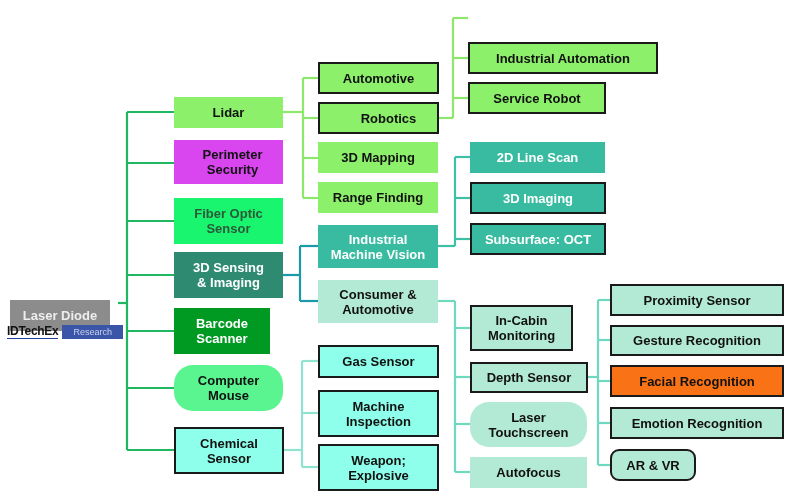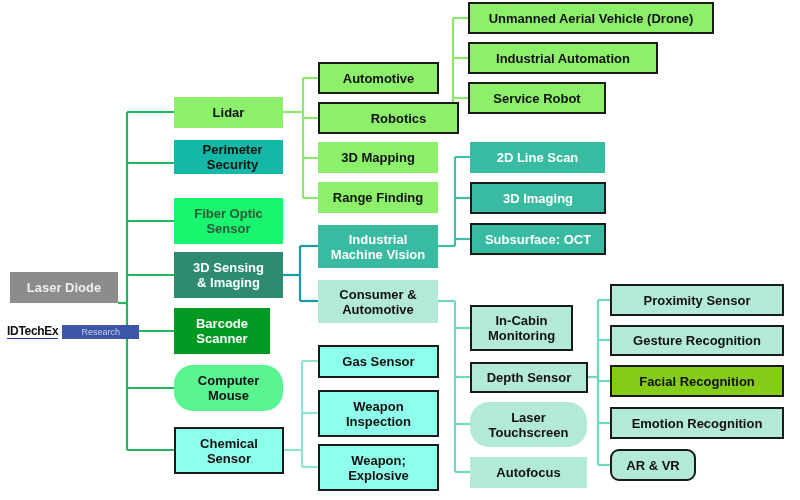--- a/index.html
+++ b/index.html
@@ -7,21 +7,21 @@
          font-family:"Liberation Sans", sans-serif; }
   #diagram { position:absolute; left:0; top:0; width:800px; height:500px; }
   .node { position:absolute; box-sizing:border-box; display:flex; align-items:center;
           justify-content:center; text-align:center; font-weight:bold; font-size:13px;
           line-height:15px; color:#111; white-space:pre-line; }
   .node.bordered { border:2.5px solid #1a1a1a; }
   svg#links { position:absolute; left:0; top:0; width:800px; height:500px; }
   .logo { position:absolute; left:7px; top:325px; display:flex; align-items:center; gap:4px; }
   .logo-text { font-size:12px; font-weight:bold; color:#111; letter-spacing:-0.3px;
                border-bottom:1px solid #1f3f99; line-height:13px; }
-  .logo-badge { background:#3b56a8; color:#c8d2ee; font-size:9px; padding:2px 19px; line-height:10px; }
+  .logo-badge { background:#3b56a8; color:#c8d2ee; font-size:9px; padding:2px 11px; line-height:10px; }
 </style>
 </head>
 <body>
 
 <div id="diagram">
   <svg id="links">
       <line x1="118" y1="303" x2="127" y2="303" stroke="#1fb860" stroke-width="2.2"></line>
       <line x1="127" y1="112" x2="127" y2="450" stroke="#1fb860" stroke-width="2.2"></line>
       <line x1="127" y1="112" x2="174" y2="112" stroke="#1fb860" stroke-width="2.2"></line>
       <line x1="127" y1="163" x2="174" y2="163" stroke="#1fb860" stroke-width="2.2"></line>
@@ -63,46 +63,45 @@
       <line x1="598" y1="381" x2="610" y2="381" stroke="#6fd9bf" stroke-width="2.2"></line>
       <line x1="598" y1="423" x2="610" y2="423" stroke="#6fd9bf" stroke-width="2.2"></line>
       <line x1="598" y1="465" x2="610" y2="465" stroke="#6fd9bf" stroke-width="2.2"></line>
       <line x1="284" y1="450" x2="302" y2="450" stroke="#8fe3cf" stroke-width="2.2"></line>
       <line x1="302" y1="361" x2="302" y2="467" stroke="#8fe3cf" stroke-width="2.2"></line>
       <line x1="302" y1="361" x2="318" y2="361" stroke="#8fe3cf" stroke-width="2.2"></line>
       <line x1="302" y1="413" x2="318" y2="413" stroke="#8fe3cf" stroke-width="2.2"></line>
       <line x1="302" y1="467" x2="318" y2="467" stroke="#8fe3cf" stroke-width="2.2"></line>
     </svg>
 
-  <div class="node" style="left:10px;top:272px;width:108px;height:31px;background:#8c8c8c;color:#eeeeee;font-size:13px;">Laser Diode</div>
+  <div class="node" style="left:10px;top:300px;width:100px;height:31px;background:#8c8c8c;color:#eeeeee;font-size:13px;">Laser Diode</div>
   <div class="logo">
     <span class="logo-text">IDTechEx</span>
     <span class="logo-badge">Research</span>
   </div>
 
   <div class="node" style="left:174px;top:97px;width:109px;height:31px;background:#8cf06a;">Lidar</div>
-  <div class="node" style="left:174px;top:140px;width:109px;height:34px;background:#14b8a6;padding-left:8px;">Perimeter
+  <div class="node" style="left:174px;top:140px;width:109px;height:44px;background:#d946ef;padding-left:8px;">Perimeter
 Security</div>
   <div class="node" style="left:174px;top:198px;width:109px;height:46px;background:#19f56e;color:#2a5a3a;">Fiber Optic
 Sensor</div>
   <div class="node" style="left:174px;top:252px;width:109px;height:46px;background:#2e8b72;color:#ffffff;">3D Sensing
 &amp; Imaging</div>
   <div class="node" style="left:174px;top:308px;width:96px;height:46px;background:#009a22;color:#ffffff;">Barcode
 Scanner</div>
   <div class="node" style="left:174px;top:365px;width:109px;height:46px;background:#5af590;border-radius:19px;">Computer
 Mouse</div>
   <div class="node bordered" style="left:174px;top:427px;width:110px;height:47px;background:#8effea;">Chemical
 Sensor</div>
 
   <div class="node bordered" style="left:318px;top:62px;width:121px;height:32px;background:#8cf06a;">Automotive</div>
-  <div class="node bordered" style="left:318px;top:102px;width:141px;height:32px;background:#8cf06a;padding-left:20px;">Robotics</div>
+  <div class="node bordered" style="left:318px;top:102px;width:121px;height:32px;background:#8cf06a;padding-left:20px;">Robotics</div>
   <div class="node" style="left:318px;top:142px;width:120px;height:31px;background:#8cf06a;">3D Mapping</div>
   <div class="node" style="left:318px;top:182px;width:120px;height:31px;background:#8cf06a;">Range Finding</div>
 
-  <div class="node bordered" style="left:468px;top:2px;width:246px;height:32px;background:#8cf06a;">Unmanned Aerial Vehicle (Drone)</div>
   <div class="node bordered" style="left:468px;top:42px;width:190px;height:32px;background:#8cf06a;">Industrial Automation</div>
   <div class="node bordered" style="left:468px;top:82px;width:138px;height:32px;background:#8cf06a;">Service Robot</div>
 
   <div class="node" style="left:318px;top:225px;width:120px;height:43px;background:#38bba0;color:#ffffff;">Industrial
 Machine Vision</div>
   <div class="node" style="left:318px;top:280px;width:120px;height:43px;background:#b3ead6;">Consumer &amp;
 Automotive</div>
 
   <div class="node" style="left:470px;top:142px;width:135px;height:31px;background:#38bba0;color:#ffffff;">2D Line Scan</div>
   <div class="node bordered" style="left:470px;top:182px;width:136px;height:32px;background:#38bba0;color:#ffffff;">3D Imaging</div>
@@ -110,22 +109,22 @@
 
   <div class="node bordered" style="left:470px;top:305px;width:103px;height:46px;background:#b3ead6;">In-Cabin
 Monitoring</div>
   <div class="node bordered" style="left:470px;top:362px;width:118px;height:31px;background:#b3ead6;">Depth Sensor</div>
   <div class="node" style="left:470px;top:402px;width:117px;height:45px;background:#b3ead6;border-radius:19px;">Laser
 Touchscreen</div>
   <div class="node" style="left:470px;top:457px;width:117px;height:31px;background:#b3ead6;">Autofocus</div>
 
   <div class="node bordered" style="left:610px;top:325px;width:174px;height:31px;background:#b3ead6;">Gesture Recognition</div>
   <div class="node bordered" style="left:610px;top:284px;width:174px;height:32px;background:#b3ead6;">Proximity Sensor</div>
-  <div class="node bordered" style="left:610px;top:365px;width:174px;height:32px;background:#84cc16;">Facial Recognition</div>
+  <div class="node bordered" style="left:610px;top:365px;width:174px;height:32px;background:#f97316;">Facial Recognition</div>
   <div class="node bordered" style="left:610px;top:407px;width:174px;height:32px;background:#b3ead6;">Emotion Recognition</div>
   <div class="node bordered" style="left:610px;top:449px;width:86px;height:32px;background:#b3ead6;border-radius:9px;">AR &amp; VR</div>
 
   <div class="node bordered" style="left:318px;top:345px;width:121px;height:33px;background:#8effea;">Gas Sensor</div>
-  <div class="node bordered" style="left:318px;top:390px;width:121px;height:47px;background:#8effea;">Weapon
+  <div class="node bordered" style="left:318px;top:390px;width:121px;height:47px;background:#8effea;">Machine
 Inspection</div>
   <div class="node bordered" style="left:318px;top:444px;width:121px;height:47px;background:#8effea;">Weapon;
 Explosive</div>
 </div>
 
 </body></html>

